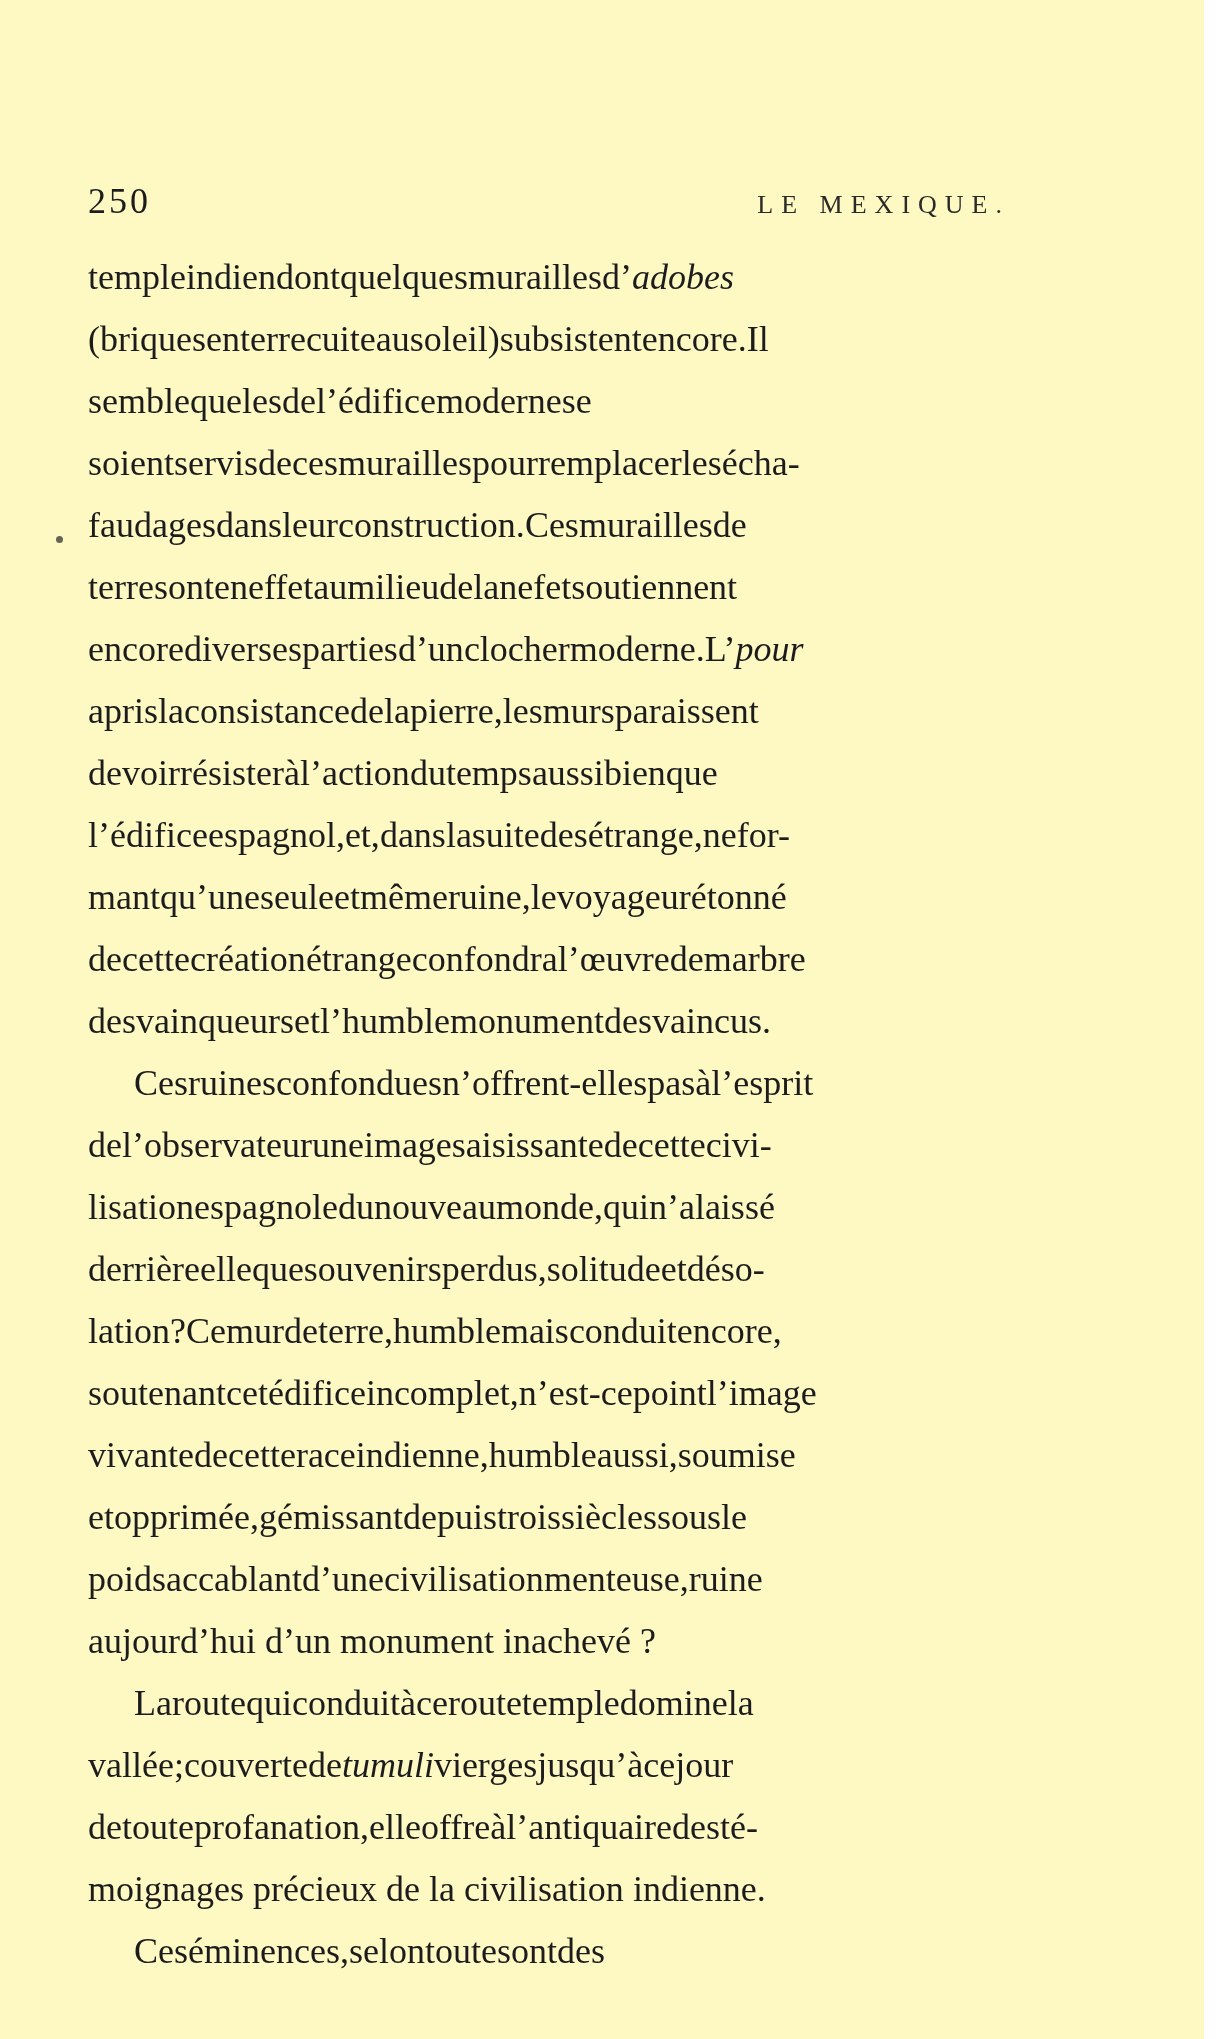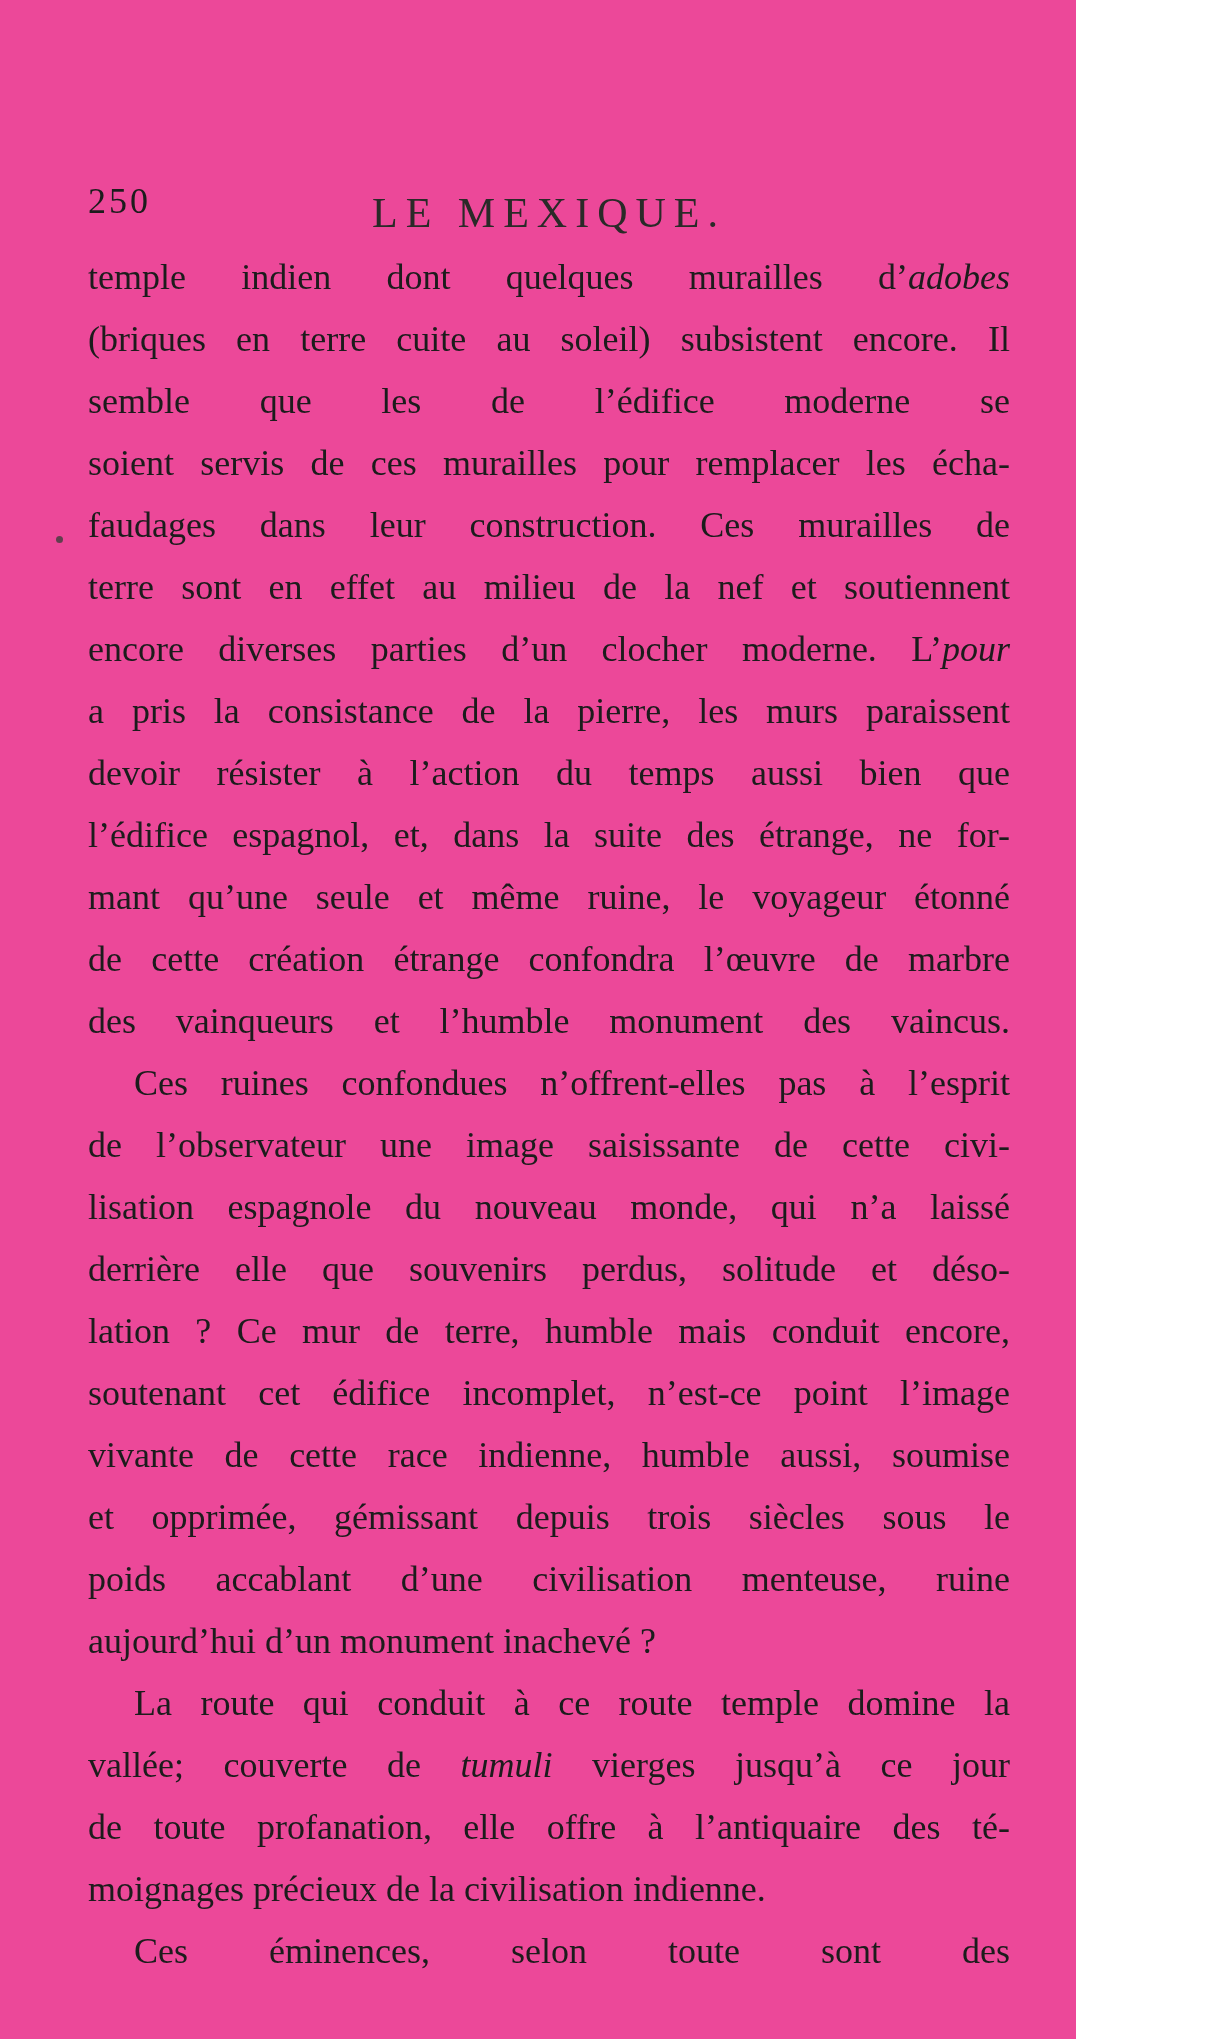--- a/index.html
+++ b/index.html
@@ -2,23 +2,23 @@
 <html><head>
 <meta charset="utf-8">
 <style>
   html, body {
     margin: 0;
     padding: 0;
     background: #ffffff;
   }
   .page {
     position: relative;
-    width: 1076px;
+    width: 1204px;
     height: 2039px;
-    background: #ec4899;
+    background: #fef9c3;
     color: #1c1c1c;
     font-family: "Liberation Serif", serif;
     overflow: hidden;
     box-sizing: border-box;
   }
   .content {
     position: absolute;
     left: 88px;
     top: 178px;
     width: 922px;
@@ -33,42 +33,41 @@
     left: 0;
     top: 0;
     font-size: 36px;
     letter-spacing: 3px;
     line-height: 46px;
   }
   .running-title {
     position: absolute;
     left: 0;
     right: 0;
-    top: 12px;
-    text-align: center;
-    font-size: 42px;
+    top: 4px;
+    text-align: right;
+    font-size: 26px;
     letter-spacing: 8px;
     line-height: 46px;
     color: #2a2a28;
   }
   .text-block {
     width: 100%;
   }
   .paragraph {
     margin: 0;
   }
   .line {
     font-size: 36px;
     line-height: 62px;
     height: 62px;
     box-sizing: border-box;
   }
   .line.just {
     display: flex;
-    justify-content: space-between;
   }
   .line.noj {
     display: block;
     white-space: pre-wrap;
   }
   .line.first {
     padding-left: 46px;
   }
   .w {
     display: inline;

